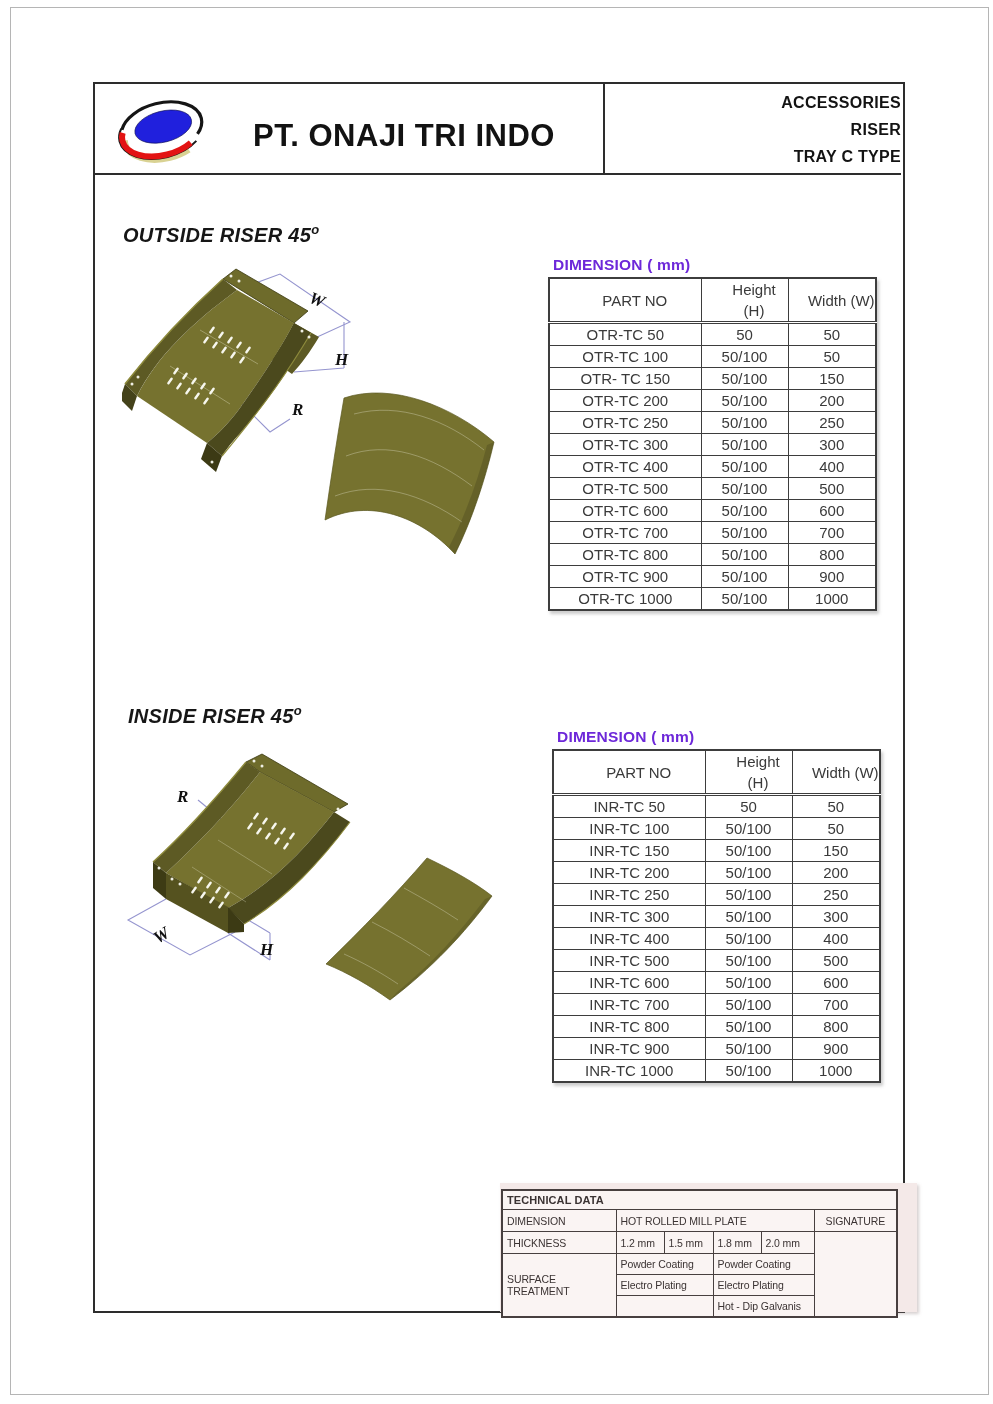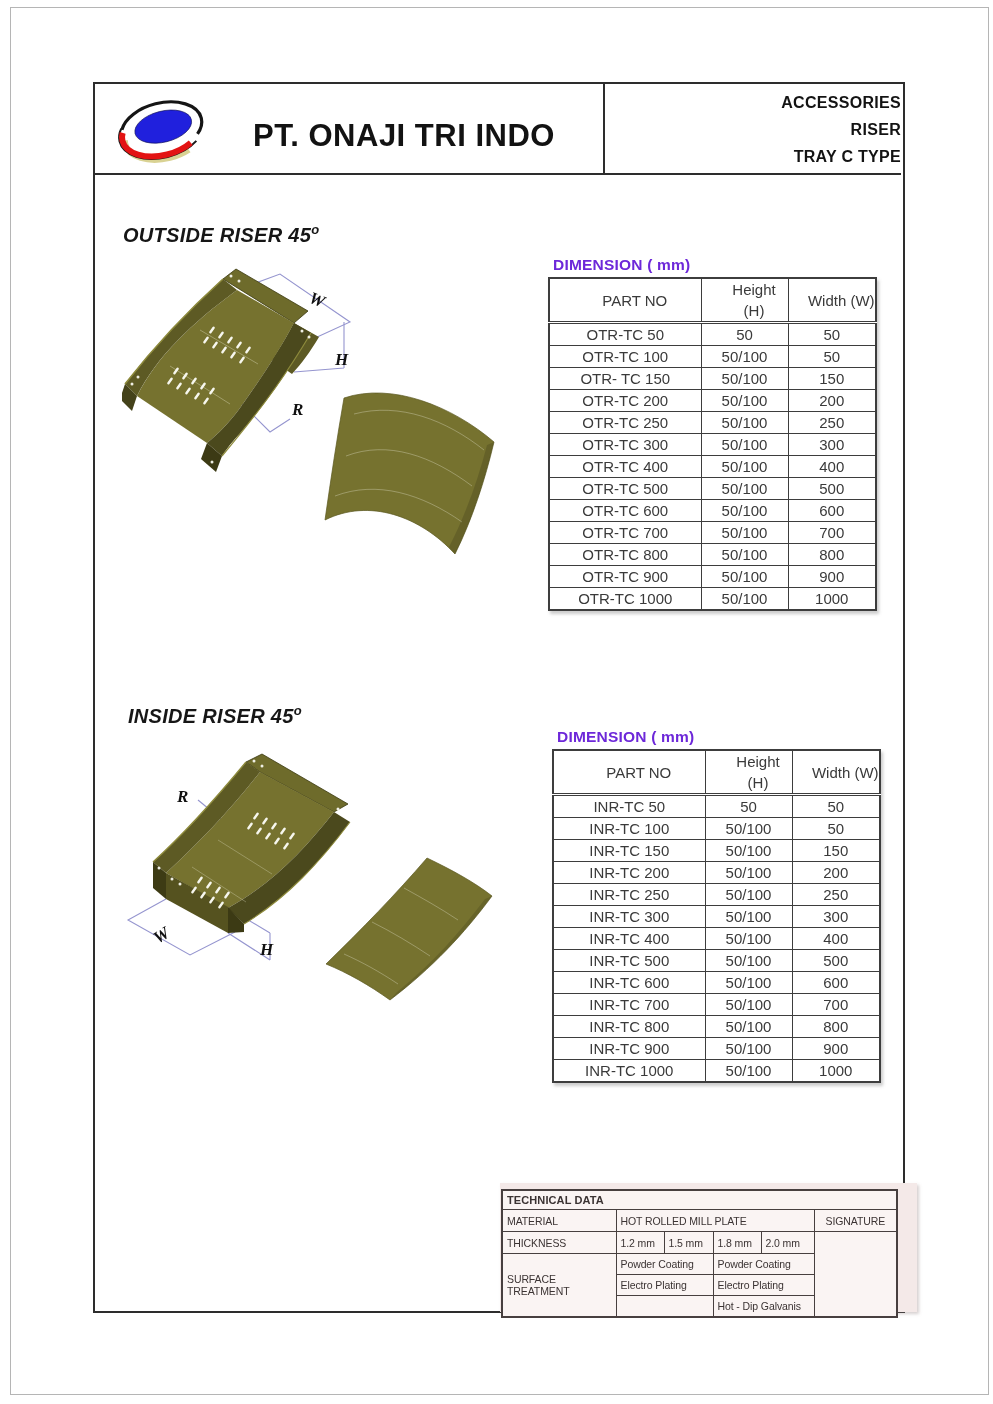--- a/index.html
+++ b/index.html
@@ -383,21 +383,21 @@
         <col style="width:49px">
       <col style="width:48px">
         <col style="width:53px">
         <col style="width:83px">
     </colgroup>
     <tbody>
         <tr>
       <td class="t-title" colspan="6">TECHNICAL DATA</td>
     </tr>
     <tr class="r-mat">
-      <td class="lbl">MATERIAL</td>
+      <td class="lbl">DIMENSION</td>
       <td class="lbl" colspan="4">HOT ROLLED MILL PLATE</td>
       <td class="sig">SIGNATURE</td>
     </tr>
     <tr class="r-thk">
       <td class="lbl">THICKNESS</td>
       <td class="lbl">1.2 mm</td>
       <td class="lbl">1.5 mm</td>
       <td class="lbl">1.8 mm</td>
       <td class="lbl">2.0 mm</td>
       <td rowspan="4"></td>

